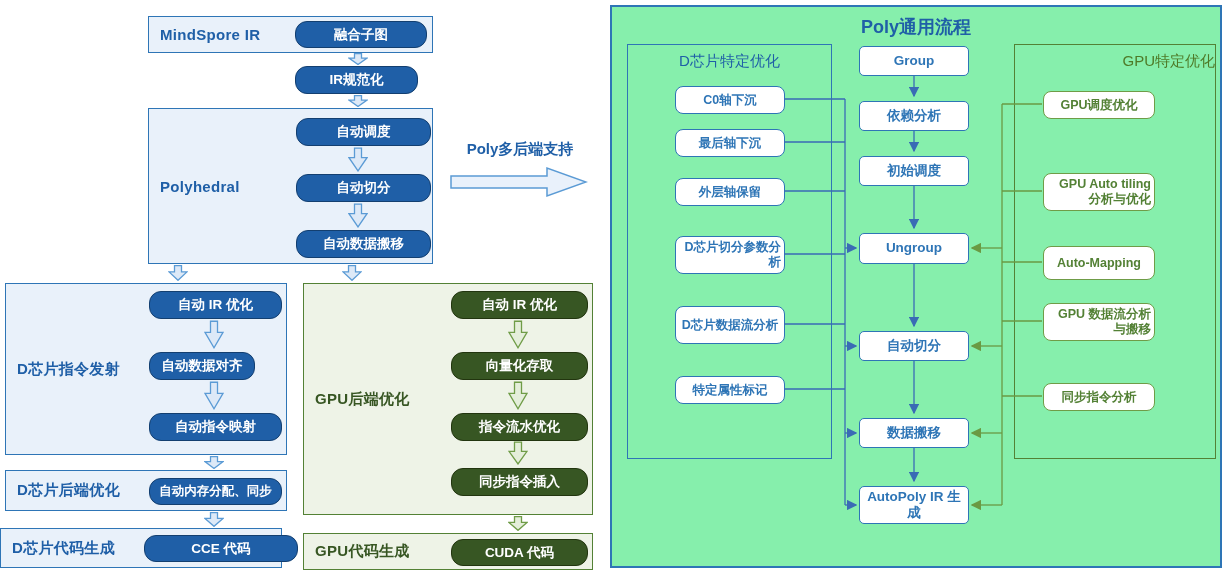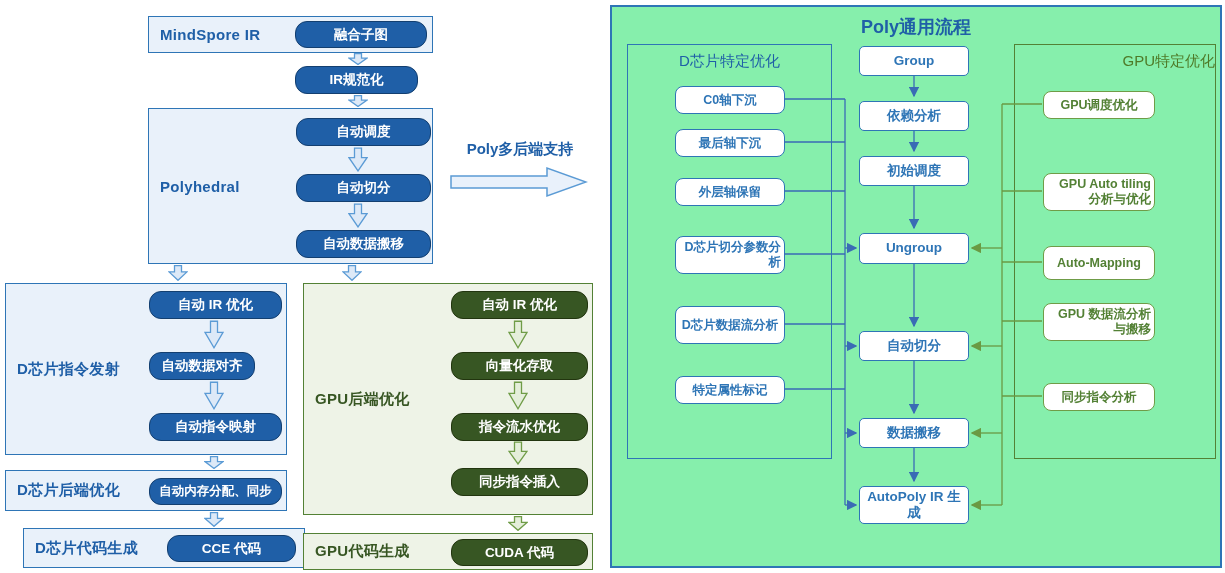--- a/index.html
+++ b/index.html
@@ -73,23 +73,23 @@
     <div class="bbox" style="left:143px;top:7px;width:133px;height:28px">自动 IR 优化</div>
     <div class="bbox" style="left:143px;top:68px;width:106px;height:28px">自动数据对齐</div>
     <div class="bbox" style="left:143px;top:129px;width:133px;height:28px">自动指令映射</div>
   </div>
 
   <div class="cont" style="left:5px;top:470px;width:282px;height:41px">
     <span class="sidelabel">D芯片后端优化</span>
     <div class="bbox sm" style="left:143px;top:7px;width:133px;height:27px">自动内存分配、同步</div>
   </div>
 
-  <div class="cont" style="left:23px;top:528px;width:282px;height:40px">
+  <div class="cont" style="left:0;top:528px;width:282px;height:40px">
     <span class="sidelabel">D芯片代码生成</span>
-    <div class="bbox" style="left:143px;top:6px;width:129px;height:27px">CCE 代码</div>
+    <div class="bbox" style="left:143px;top:6px;width:154px;height:27px">CCE 代码</div>
   </div>
 
   <div class="cont green" style="left:303px;top:283px;width:290px;height:232px">
     <span class="sidelabel">GPU后端优化</span>
     <div class="gbox" style="left:147px;top:7px;width:137px;height:28px">自动 IR 优化</div>
     <div class="gbox" style="left:147px;top:68px;width:137px;height:28px">向量化存取</div>
     <div class="gbox" style="left:147px;top:129px;width:137px;height:28px">指令流水优化</div>
     <div class="gbox" style="left:147px;top:184px;width:137px;height:28px">同步指令插入</div>
   </div>
 

